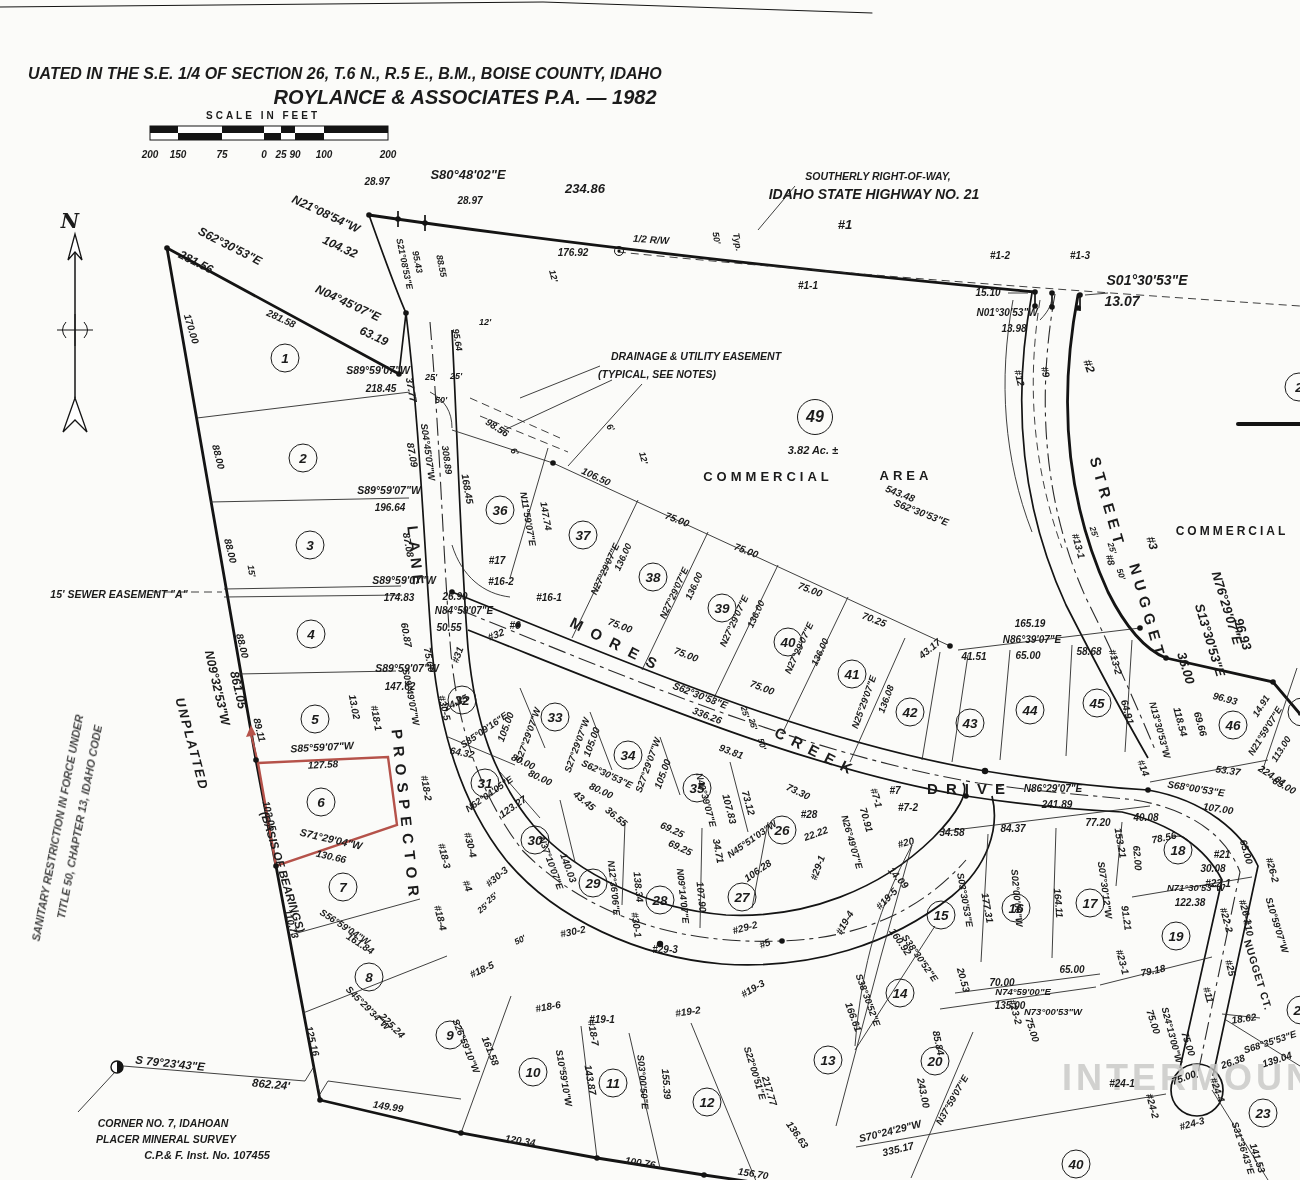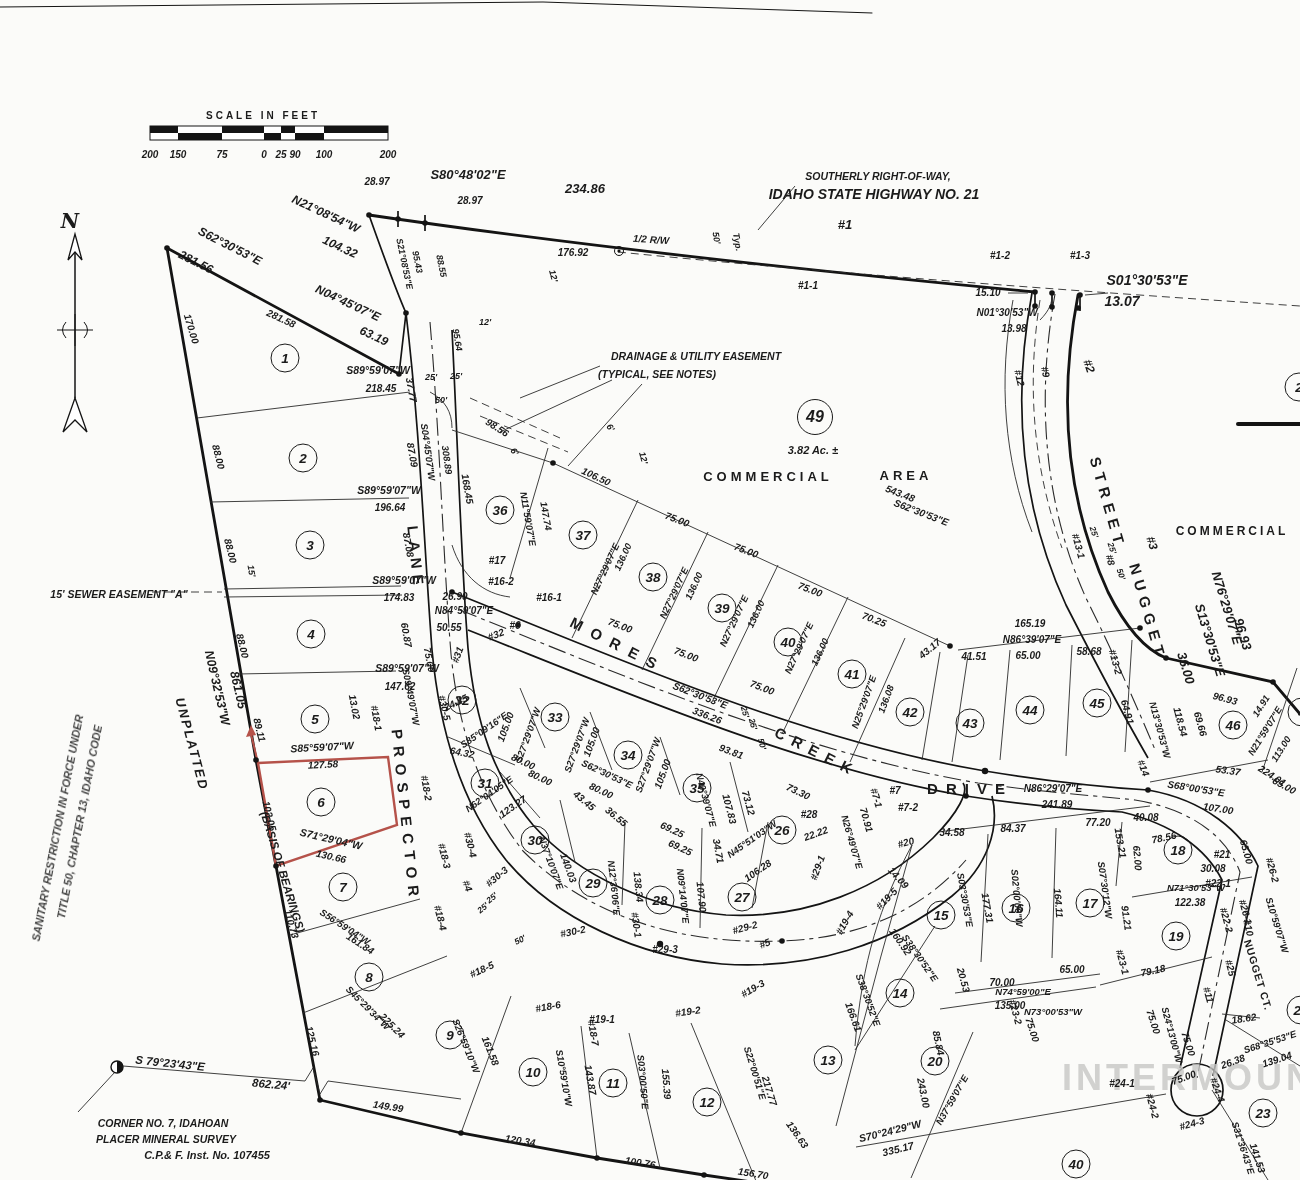--- a/index.html
+++ b/index.html
@@ -192,20 +192,22 @@
     <g>
       <circle cx="619" cy="251" r="4.5" fill="none" stroke="#141414" stroke-width="1"></circle>
       <circle cx="619" cy="251" r="1.6" fill="#141414"></circle>
       <circle cx="117" cy="1067" r="6" fill="#fff" stroke="#141414" stroke-width="1.4"></circle>
       <path d="M117,1061 A6,6 0 0 1 117,1073 Z" fill="#141414"></path>
     </g>
   </svg>
 
   <div class="wm">INTERMOUNTAIN</div>
 
+  <div class="sub sub2">UATED IN THE S.E. 1/4 OF SECTION 26, T.6 N., R.5 E., B.M., BOISE COUNTY, IDAHO</div>
+  <div class="sub sub3">ROYLANCE &amp; ASSOCIATES P.A. — 1982</div>
 
   <div id="labels">
       <div class="lbl street" style="left: 263px; top: 116px; font-size: 10px; letter-spacing: 3px;">SCALE IN FEET</div>
       <div class="lbl" style="left: 377px; top: 182px;">28.97</div>
       <div class="lbl" style="left: 468px; top: 174px; font-size: 13px;">S80°48'02"E</div>
       <div class="lbl" style="left: 585px; top: 188px; font-size: 13px;">234.86</div>
       <div class="lbl" style="left: 470px; top: 201px;">28.97</div>
       <div class="lbl" style="left: 326px; top: 214px; --r: 25deg; font-size: 12px;">N21°08'54"W</div>
       <div class="lbl" style="left: 340px; top: 247px; --r: 25deg; font-size: 12px;">104.32</div>
       <div class="lbl" style="left: 230px; top: 246px; --r: 27deg; font-size: 12px;">S62°30'53"E</div>

